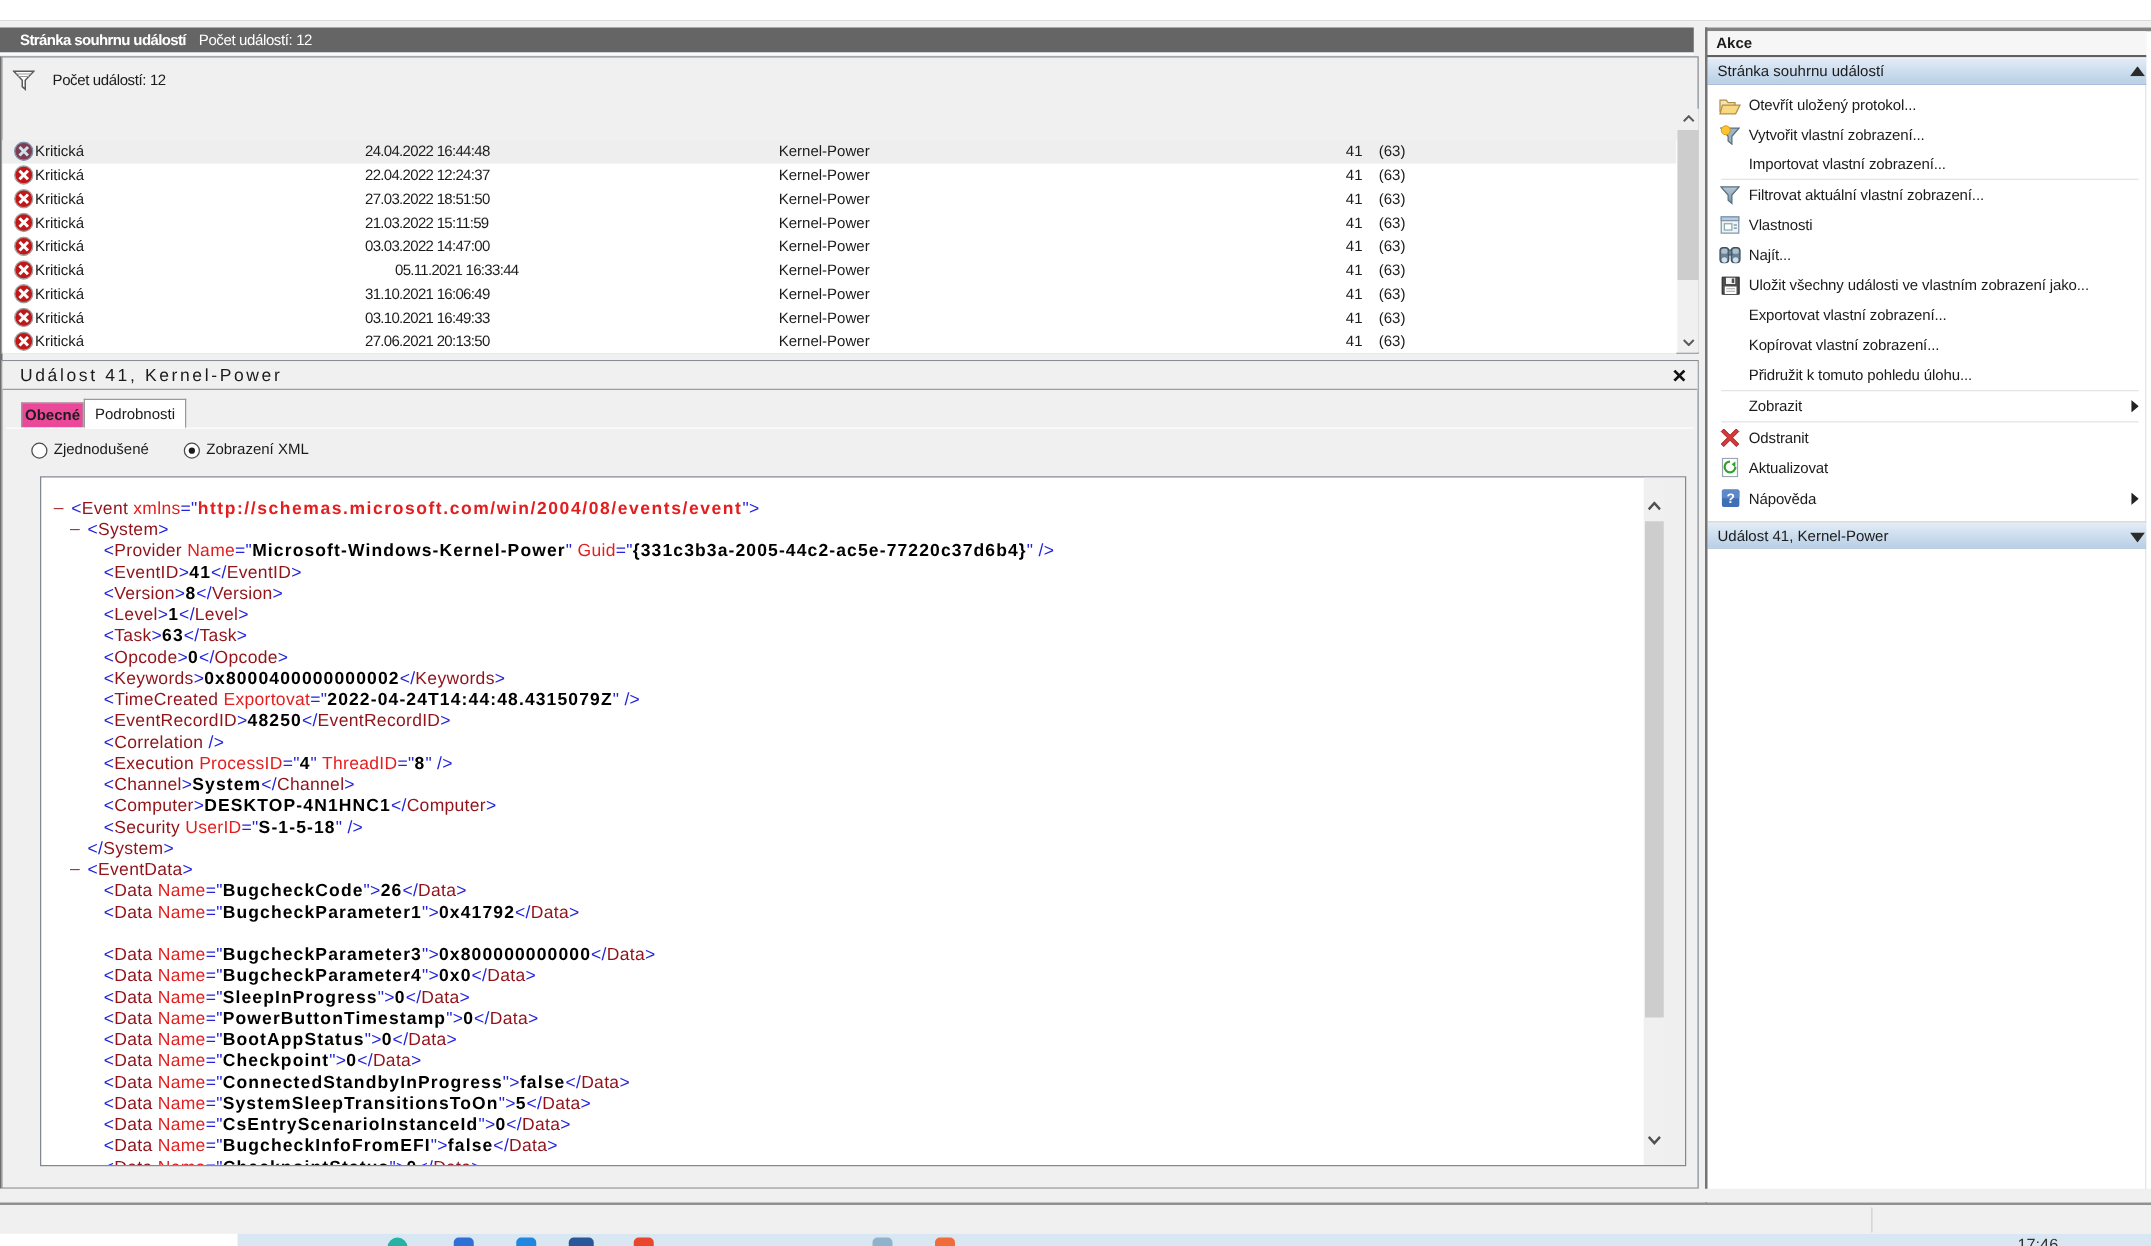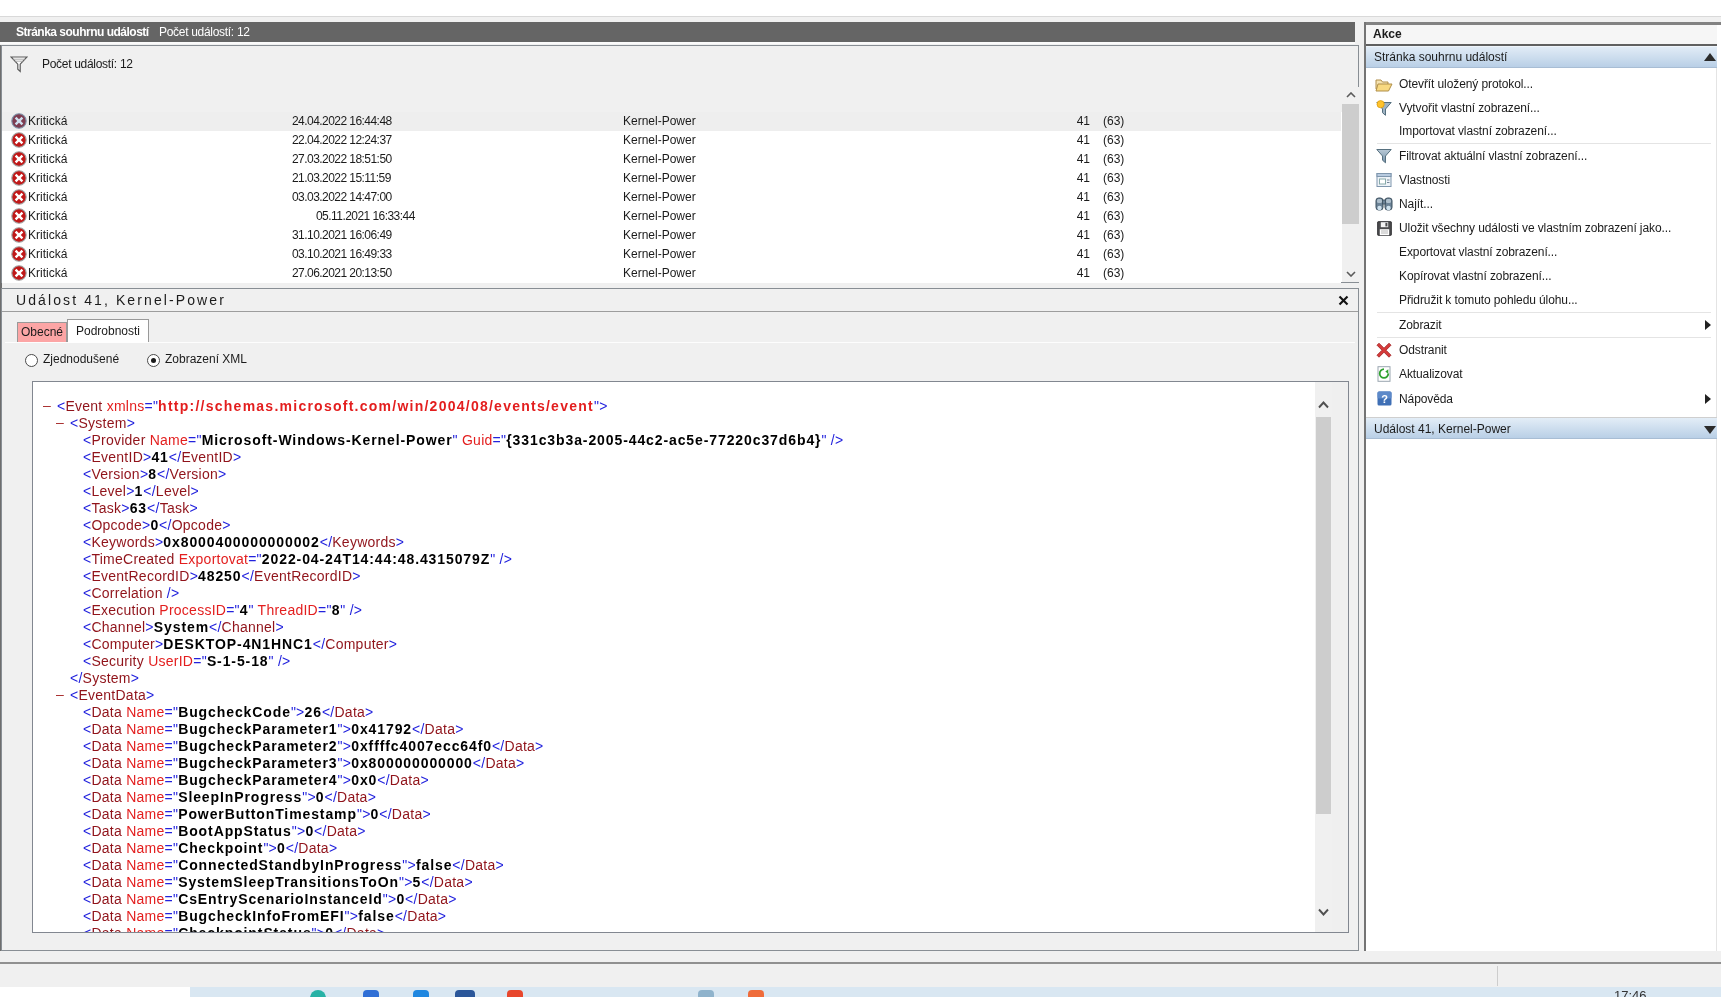--- a/index.html
+++ b/index.html
@@ -166,21 +166,21 @@
 <div class="ab" style="left:1px;top:288px;width:1358px;height:663px;background:#f0f0f0;border:1px solid #888e94;box-sizing:border-box;">
 
   <div class="ab" style="left:0;top:0;width:1356px;height:23px;background:#f0f0f0;border-bottom:1px solid #9d9d9d;box-sizing:border-box;">
     <div class="ab nw" style="left:14px;top:3px;font-size:14px;letter-spacing:2.1px;">Událost 41, Kernel-Power</div>
     <svg class="ab" style="left:1336px;top:6px;" width="11" height="11" viewBox="0 0 11 11">
       <line x1="1.5" y1="1.5" x2="9.5" y2="9.5" stroke="#111" stroke-width="2.2"></line>
       <line x1="9.5" y1="1.5" x2="1.5" y2="9.5" stroke="#111" stroke-width="2.2"></line>
     </svg>
   </div>
 
-  <div class="ab" style="left:15px;top:33px;width:50px;height:20px;background:#fca5a5;border:1px solid #999;border-bottom:none;box-sizing:border-box;text-align:center;line-height:19px;">Obecné</div>
+  <div class="ab" style="left:15px;top:33px;width:50px;height:20px;background:#ec4899;border:1px solid #999;border-bottom:none;box-sizing:border-box;text-align:center;line-height:19px;font-weight:bold;">Obecné</div>
   <div class="ab" style="left:65px;top:30px;width:82px;height:24px;background:#fff;border:1px solid #999;border-bottom:none;box-sizing:border-box;text-align:center;line-height:22px;">Podrobnosti</div>
   <div class="ab" style="left:3px;top:53px;width:1350px;height:1px;background:#fdfdfd;"></div>
   <div class="ab" style="left:66px;top:53px;width:80px;height:1px;background:#fff;"></div>
 
   <div class="ab" style="left:23px;top:65px;width:13px;height:13px;border:1px solid #4a4a4a;border-radius:50%;background:#fff;box-sizing:border-box;"></div>
   <div class="ab nw" style="left:41px;top:63px;">Zjednodušené</div>
   <div class="ab" style="left:145px;top:65px;width:13px;height:13px;border:1px solid #4a4a4a;border-radius:50%;background:#fff;box-sizing:border-box;"></div>
   <div class="ab" style="left:149px;top:69px;width:5px;height:5px;border-radius:50%;background:#1a1a1a;"></div>
   <div class="ab nw" style="left:163px;top:63px;">Zobrazení XML</div>
 
@@ -201,21 +201,20 @@
 <div class="xl" style="left:50px;top:202.5px;"><span class="m">&lt;</span><span class="e">Correlation</span><span class="m"> /&gt;</span></div>
 <div class="xl" style="left:50px;top:219.5px;"><span class="m">&lt;</span><span class="e">Execution</span><span class="a"> ProcessID</span><span class="m">="</span><span class="v">4</span><span class="m">"</span><span class="a"> ThreadID</span><span class="m">="</span><span class="v">8</span><span class="m">" /&gt;</span></div>
 <div class="xl" style="left:50px;top:236.5px;"><span class="m">&lt;</span><span class="e">Channel</span><span class="m">&gt;</span><span class="v">System</span><span class="m">&lt;/</span><span class="e">Channel</span><span class="m">&gt;</span></div>
 <div class="xl" style="left:50px;top:253.5px;"><span class="m">&lt;</span><span class="e">Computer</span><span class="m">&gt;</span><span class="v">DESKTOP-4N1HNC1</span><span class="m">&lt;/</span><span class="e">Computer</span><span class="m">&gt;</span></div>
 <div class="xl" style="left:50px;top:270.5px;"><span class="m">&lt;</span><span class="e">Security</span><span class="a"> UserID</span><span class="m">="</span><span class="v">S-1-5-18</span><span class="m">" /&gt;</span></div>
 <div class="xl" style="left:37px;top:287.5px;"><span class="m">&lt;/</span><span class="e">System</span><span class="m">&gt;</span></div>
 <span class="dash" style="left:23px;top:303.5px;">–</span>
 <div class="xl" style="left:37px;top:304.5px;"><span class="m">&lt;</span><span class="e">EventData</span><span class="m">&gt;</span></div>
 <div class="xl" style="left:50px;top:321.5px;"><span class="m">&lt;</span><span class="e">Data</span><span class="a"> Name</span><span class="m">="</span><span class="v">BugcheckCode</span><span class="m">"&gt;</span><span class="v">26</span><span class="m">&lt;/</span><span class="e">Data</span><span class="m">&gt;</span></div>
 <div class="xl" style="left:50px;top:338.5px;"><span class="m">&lt;</span><span class="e">Data</span><span class="a"> Name</span><span class="m">="</span><span class="v">BugcheckParameter1</span><span class="m">"&gt;</span><span class="v">0x41792</span><span class="m">&lt;/</span><span class="e">Data</span><span class="m">&gt;</span></div>
-<div class="xl" style="left:50px;top:355.5px;"><span class="m">&lt;</span><span class="e">Data</span><span class="a"> Name</span><span class="m">="</span><span class="v">BugcheckParameter2</span><span class="m">"&gt;</span><span class="v">0xffffc4007ecc64f0</span><span class="m">&lt;/</span><span class="e">Data</span><span class="m">&gt;</span></div>
 <div class="xl" style="left:50px;top:372.5px;"><span class="m">&lt;</span><span class="e">Data</span><span class="a"> Name</span><span class="m">="</span><span class="v">BugcheckParameter3</span><span class="m">"&gt;</span><span class="v">0x800000000000</span><span class="m">&lt;/</span><span class="e">Data</span><span class="m">&gt;</span></div>
 <div class="xl" style="left:50px;top:389.5px;"><span class="m">&lt;</span><span class="e">Data</span><span class="a"> Name</span><span class="m">="</span><span class="v">BugcheckParameter4</span><span class="m">"&gt;</span><span class="v">0x0</span><span class="m">&lt;/</span><span class="e">Data</span><span class="m">&gt;</span></div>
 <div class="xl" style="left:50px;top:406.5px;"><span class="m">&lt;</span><span class="e">Data</span><span class="a"> Name</span><span class="m">="</span><span class="v">SleepInProgress</span><span class="m">"&gt;</span><span class="v">0</span><span class="m">&lt;/</span><span class="e">Data</span><span class="m">&gt;</span></div>
 <div class="xl" style="left:50px;top:423.5px;"><span class="m">&lt;</span><span class="e">Data</span><span class="a"> Name</span><span class="m">="</span><span class="v">PowerButtonTimestamp</span><span class="m">"&gt;</span><span class="v">0</span><span class="m">&lt;/</span><span class="e">Data</span><span class="m">&gt;</span></div>
 <div class="xl" style="left:50px;top:440.5px;"><span class="m">&lt;</span><span class="e">Data</span><span class="a"> Name</span><span class="m">="</span><span class="v">BootAppStatus</span><span class="m">"&gt;</span><span class="v">0</span><span class="m">&lt;/</span><span class="e">Data</span><span class="m">&gt;</span></div>
 <div class="xl" style="left:50px;top:457.5px;"><span class="m">&lt;</span><span class="e">Data</span><span class="a"> Name</span><span class="m">="</span><span class="v">Checkpoint</span><span class="m">"&gt;</span><span class="v">0</span><span class="m">&lt;/</span><span class="e">Data</span><span class="m">&gt;</span></div>
 <div class="xl" style="left:50px;top:474.5px;"><span class="m">&lt;</span><span class="e">Data</span><span class="a"> Name</span><span class="m">="</span><span class="v">ConnectedStandbyInProgress</span><span class="m">"&gt;</span><span class="v">false</span><span class="m">&lt;/</span><span class="e">Data</span><span class="m">&gt;</span></div>
 <div class="xl" style="left:50px;top:491.5px;"><span class="m">&lt;</span><span class="e">Data</span><span class="a"> Name</span><span class="m">="</span><span class="v">SystemSleepTransitionsToOn</span><span class="m">"&gt;</span><span class="v">5</span><span class="m">&lt;/</span><span class="e">Data</span><span class="m">&gt;</span></div>
 <div class="xl" style="left:50px;top:508.5px;"><span class="m">&lt;</span><span class="e">Data</span><span class="a"> Name</span><span class="m">="</span><span class="v">CsEntryScenarioInstanceId</span><span class="m">"&gt;</span><span class="v">0</span><span class="m">&lt;/</span><span class="e">Data</span><span class="m">&gt;</span></div>
 <div class="xl" style="left:50px;top:525.5px;"><span class="m">&lt;</span><span class="e">Data</span><span class="a"> Name</span><span class="m">="</span><span class="v">BugcheckInfoFromEFI</span><span class="m">"&gt;</span><span class="v">false</span><span class="m">&lt;/</span><span class="e">Data</span><span class="m">&gt;</span></div>

